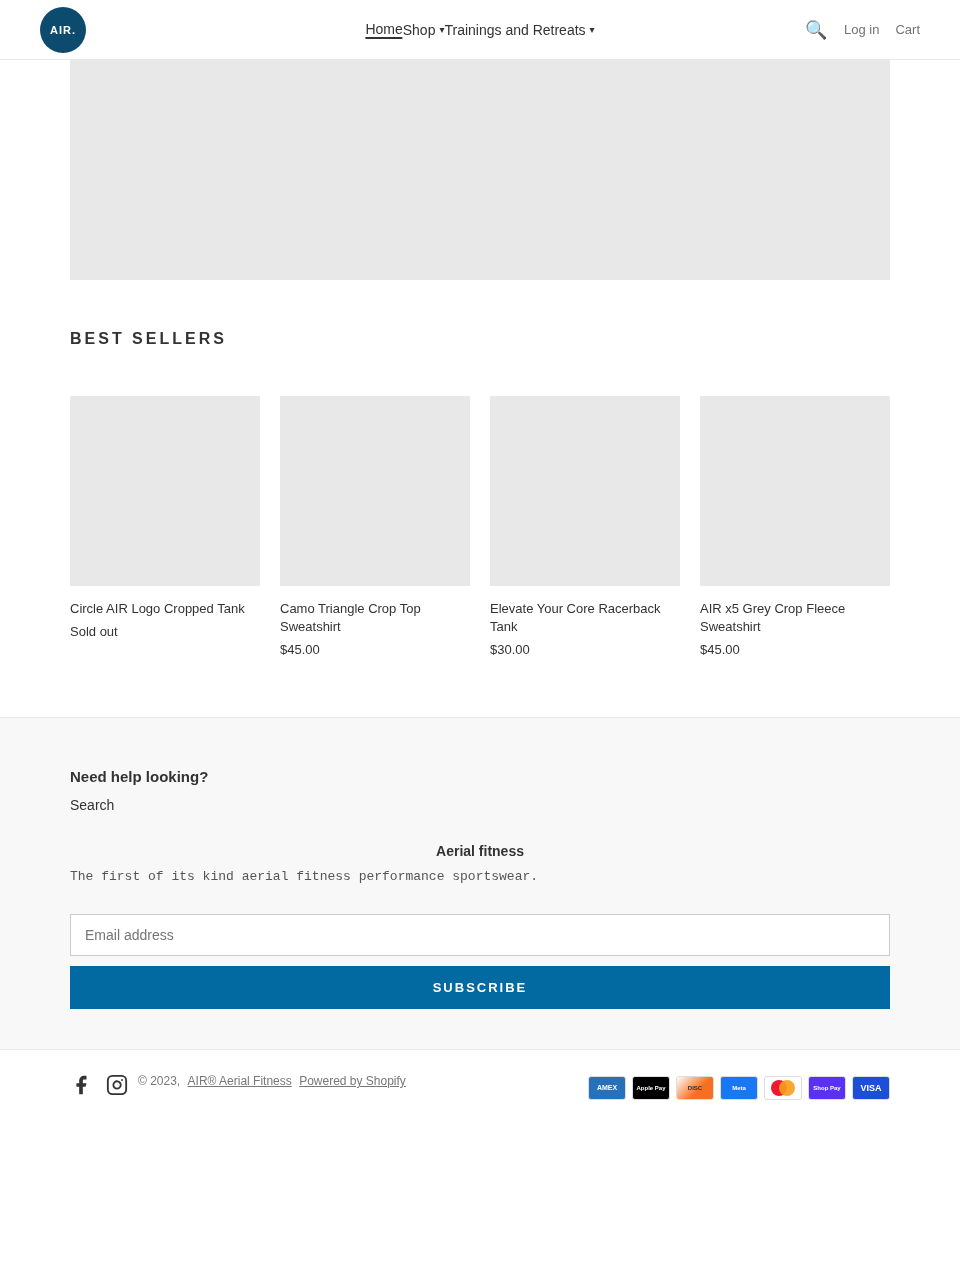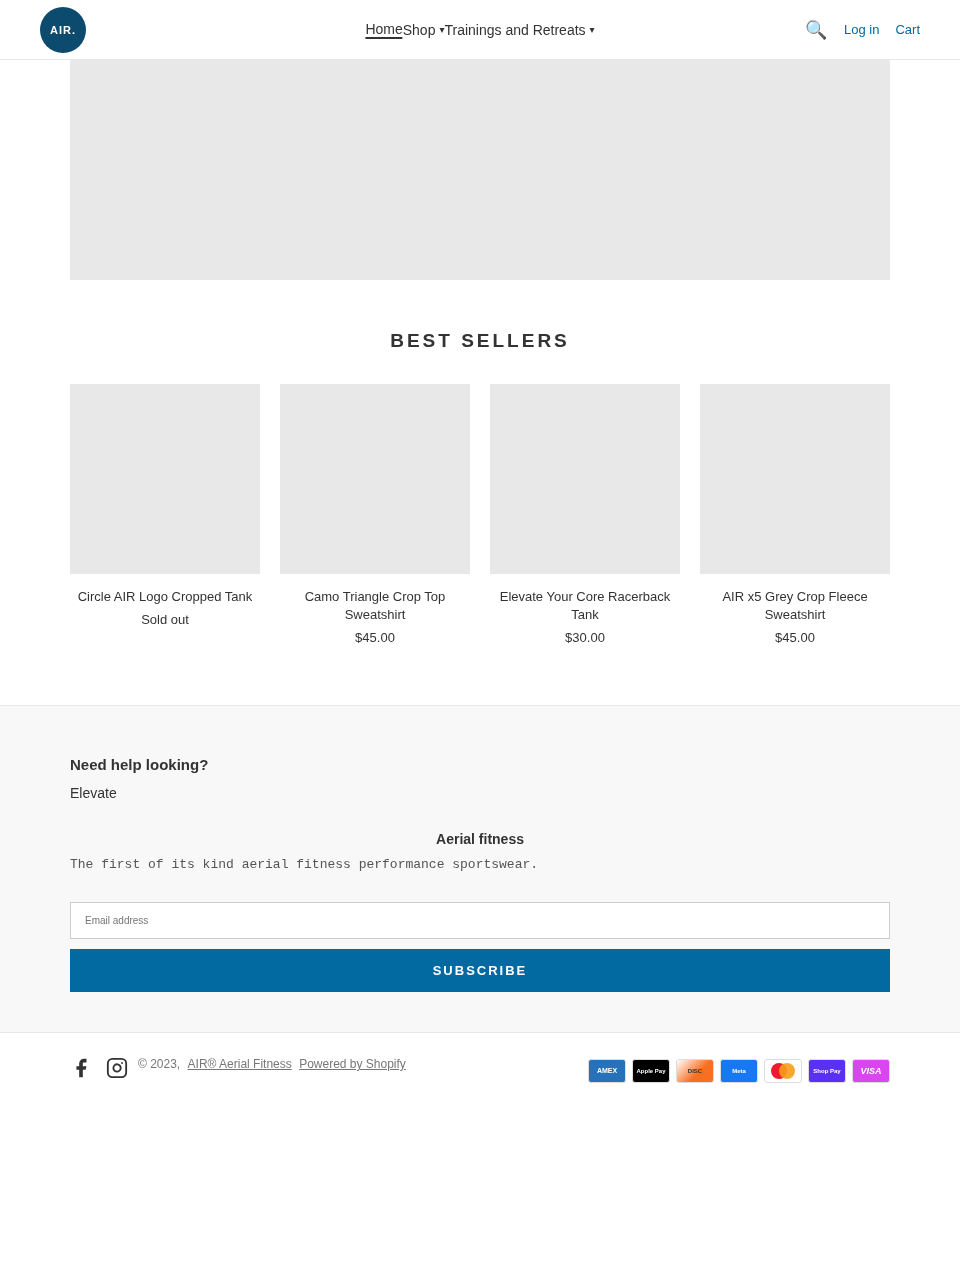--- a/index.html
+++ b/index.html
@@ -9,59 +9,59 @@
     .header { display: flex; align-items: center; padding: 0 40px; height: 60px; border-bottom: 1px solid #e8e8e8; position: relative; }
     .logo-area { display: flex; align-items: center; margin-right: auto; }
     .logo-circle { width: 46px; height: 46px; background: #0c4a6e; border-radius: 50%; display: flex; align-items: center; justify-content: center; }
     .logo-text { color: #fff; font-size: 11px; font-weight: 700; letter-spacing: 1px; }
     .nav { display: flex; align-items: center; position: absolute; left: 50%; transform: translateX(-50%); }
     .nav-item { text-decoration: none; color: #333; font-size: 14px; display: flex; align-items: center; gap: 4px; }
     .nav-item.active { border-bottom: 2px solid #333; }
     .nav-chevron { font-size: 10px; }
     .header-right { display: flex; align-items: center; gap: 16px; margin-left: auto; }
     .header-icon { cursor: pointer; font-size: 18px; color: #333; text-decoration: none; }
-    .header-icon-text { font-size: 13px; color: #0369a1; text-decoration: none; }
+    .header-icon-text { font-size: 13px; color: #737373; text-decoration: none; }
 
     
     .banner { margin: 0 70px; height: 220px; background: #e8e8e8; }
 
     
     .best-sellers { padding: 50px 70px 60px; }
-    .section-title { text-align: center; font-size: 19px; font-weight: 600; letter-spacing: 3px; margin-bottom: 32px; color: #333; }
+    .section-title { text-align: left; font-size: 16px; font-weight: 600; letter-spacing: 3px; margin-bottom: 48px; color: #333; }
     .products-grid { display: grid; grid-template-columns: repeat(4, 1fr); gap: 20px; }
-    .product-card { cursor: pointer; text-align: center; }
+    .product-card { cursor: pointer; }
     .product-image { width: 100%; height: 190px; background: #e8e8e8; margin-bottom: 14px; }
     .product-name { font-size: 13px; font-weight: 500; color: #333; margin-bottom: 6px; line-height: 1.4; }
     .product-price { font-size: 13px; color: #333; }
     .product-sold-out { font-size: 13px; color: #333; }
 
     
     .footer-top { background: #f8f8f8; padding: 50px 70px 40px; border-top: 1px solid #e8e8e8; }
     .footer-help-title { font-size: 15px; font-weight: 600; margin-bottom: 12px; color: #333; }
     .footer-search-link { font-size: 14px; color: #333; text-decoration: none; display: block; margin-bottom: 30px; }
     .footer-brand-title { font-size: 14px; font-weight: 700; margin-bottom: 10px; color: #333; text-align: center; }
     .footer-brand-desc { font-family: 'Courier New', monospace; font-size: 13px; color: #555; margin-bottom: 30px; }
     .footer-newsletter-title { font-size: 14px; font-weight: 700; margin-bottom: 14px; color: #333; }
-    .footer-email-input { width: 100%; padding: 12px 14px; border: 1px solid #ccc; font-size: 10px; margin-bottom: 10px; outline: none; color: #333; }
+    .footer-email-input { width: 100%; padding: 12px 14px; border: 1px solid #ccc; font-size: 14px; margin-bottom: 10px; outline: none; color: #333; }
     .footer-subscribe-btn { width: 100%; padding: 14px; background: #0369a1; color: #fff; border: none; font-size: 13px; font-weight: 600; letter-spacing: 2px; cursor: pointer; }
 
     
     .footer-bottom { padding: 24px 70px; display: flex; align-items: center; justify-content: space-between; border-top: 1px solid #e8e8e8; background: #fff; }
     .footer-social { display: flex; gap: 14px; }
     .social-icon { font-size: 20px; color: #333; text-decoration: none; }
     .footer-copy { font-size: 12px; color: #777; }
     .footer-copy a { color: #777; text-decoration: underline; }
     .payment-icons { display: flex; gap: 6px; align-items: center; }
     .payment-card { width: 38px; height: 24px; border: 1px solid #ddd; border-radius: 3px; background: #fff; display: flex; align-items: center; justify-content: center; font-size: 7px; font-weight: 700; color: #333; overflow: hidden; }
     .payment-amex { background: #2671b9; color: #fff; }
     .payment-apple { background: #000; color: #fff; }
     .payment-discover { background: #f76f20; color: #fff; }
     .payment-meta { background: #1877f2; color: #fff; }
     .payment-shopay { background: #5a31f4; color: #fff; font-size: 6px; }
-    .payment-visa { background: #d946ef; color: #fff; font-style: italic; }
+    .payment-visa { background: #1d4ed8; color: #fff; }
   </style>
 </head>
 <body>
 
 <header>
   <div class="header">
     <div class="logo-area">
       <div class="logo-circle">
         <span class="logo-text">AIR.</span>
       </div>
@@ -115,21 +115,21 @@
       <div class="product-image"></div>
       <div class="product-name">AIR x5 Grey Crop Fleece Sweatshirt</div>
       <div class="product-price">$45.00</div>
     </div>
 
   </div>
 </section>
 
 <div class="footer-top">
   <h3 class="footer-help-title">Need help looking?</h3>
-  <a class="footer-search-link">Elevate</a>
+  <a class="footer-search-link">Search</a>
 
   <h3 class="footer-brand-title">Aerial fitness</h3>
   <p class="footer-brand-desc">The first of its kind aerial fitness performance sportswear.</p>
 
   <input class="footer-email-input" type="email" placeholder="Email address" style="">
   <button class="footer-subscribe-btn">SUBSCRIBE</button>
 </div>
 
 <div class="footer-bottom">
   <div style="display:flex; flex-direction:row; gap:10px;justify-content:space-between;">

